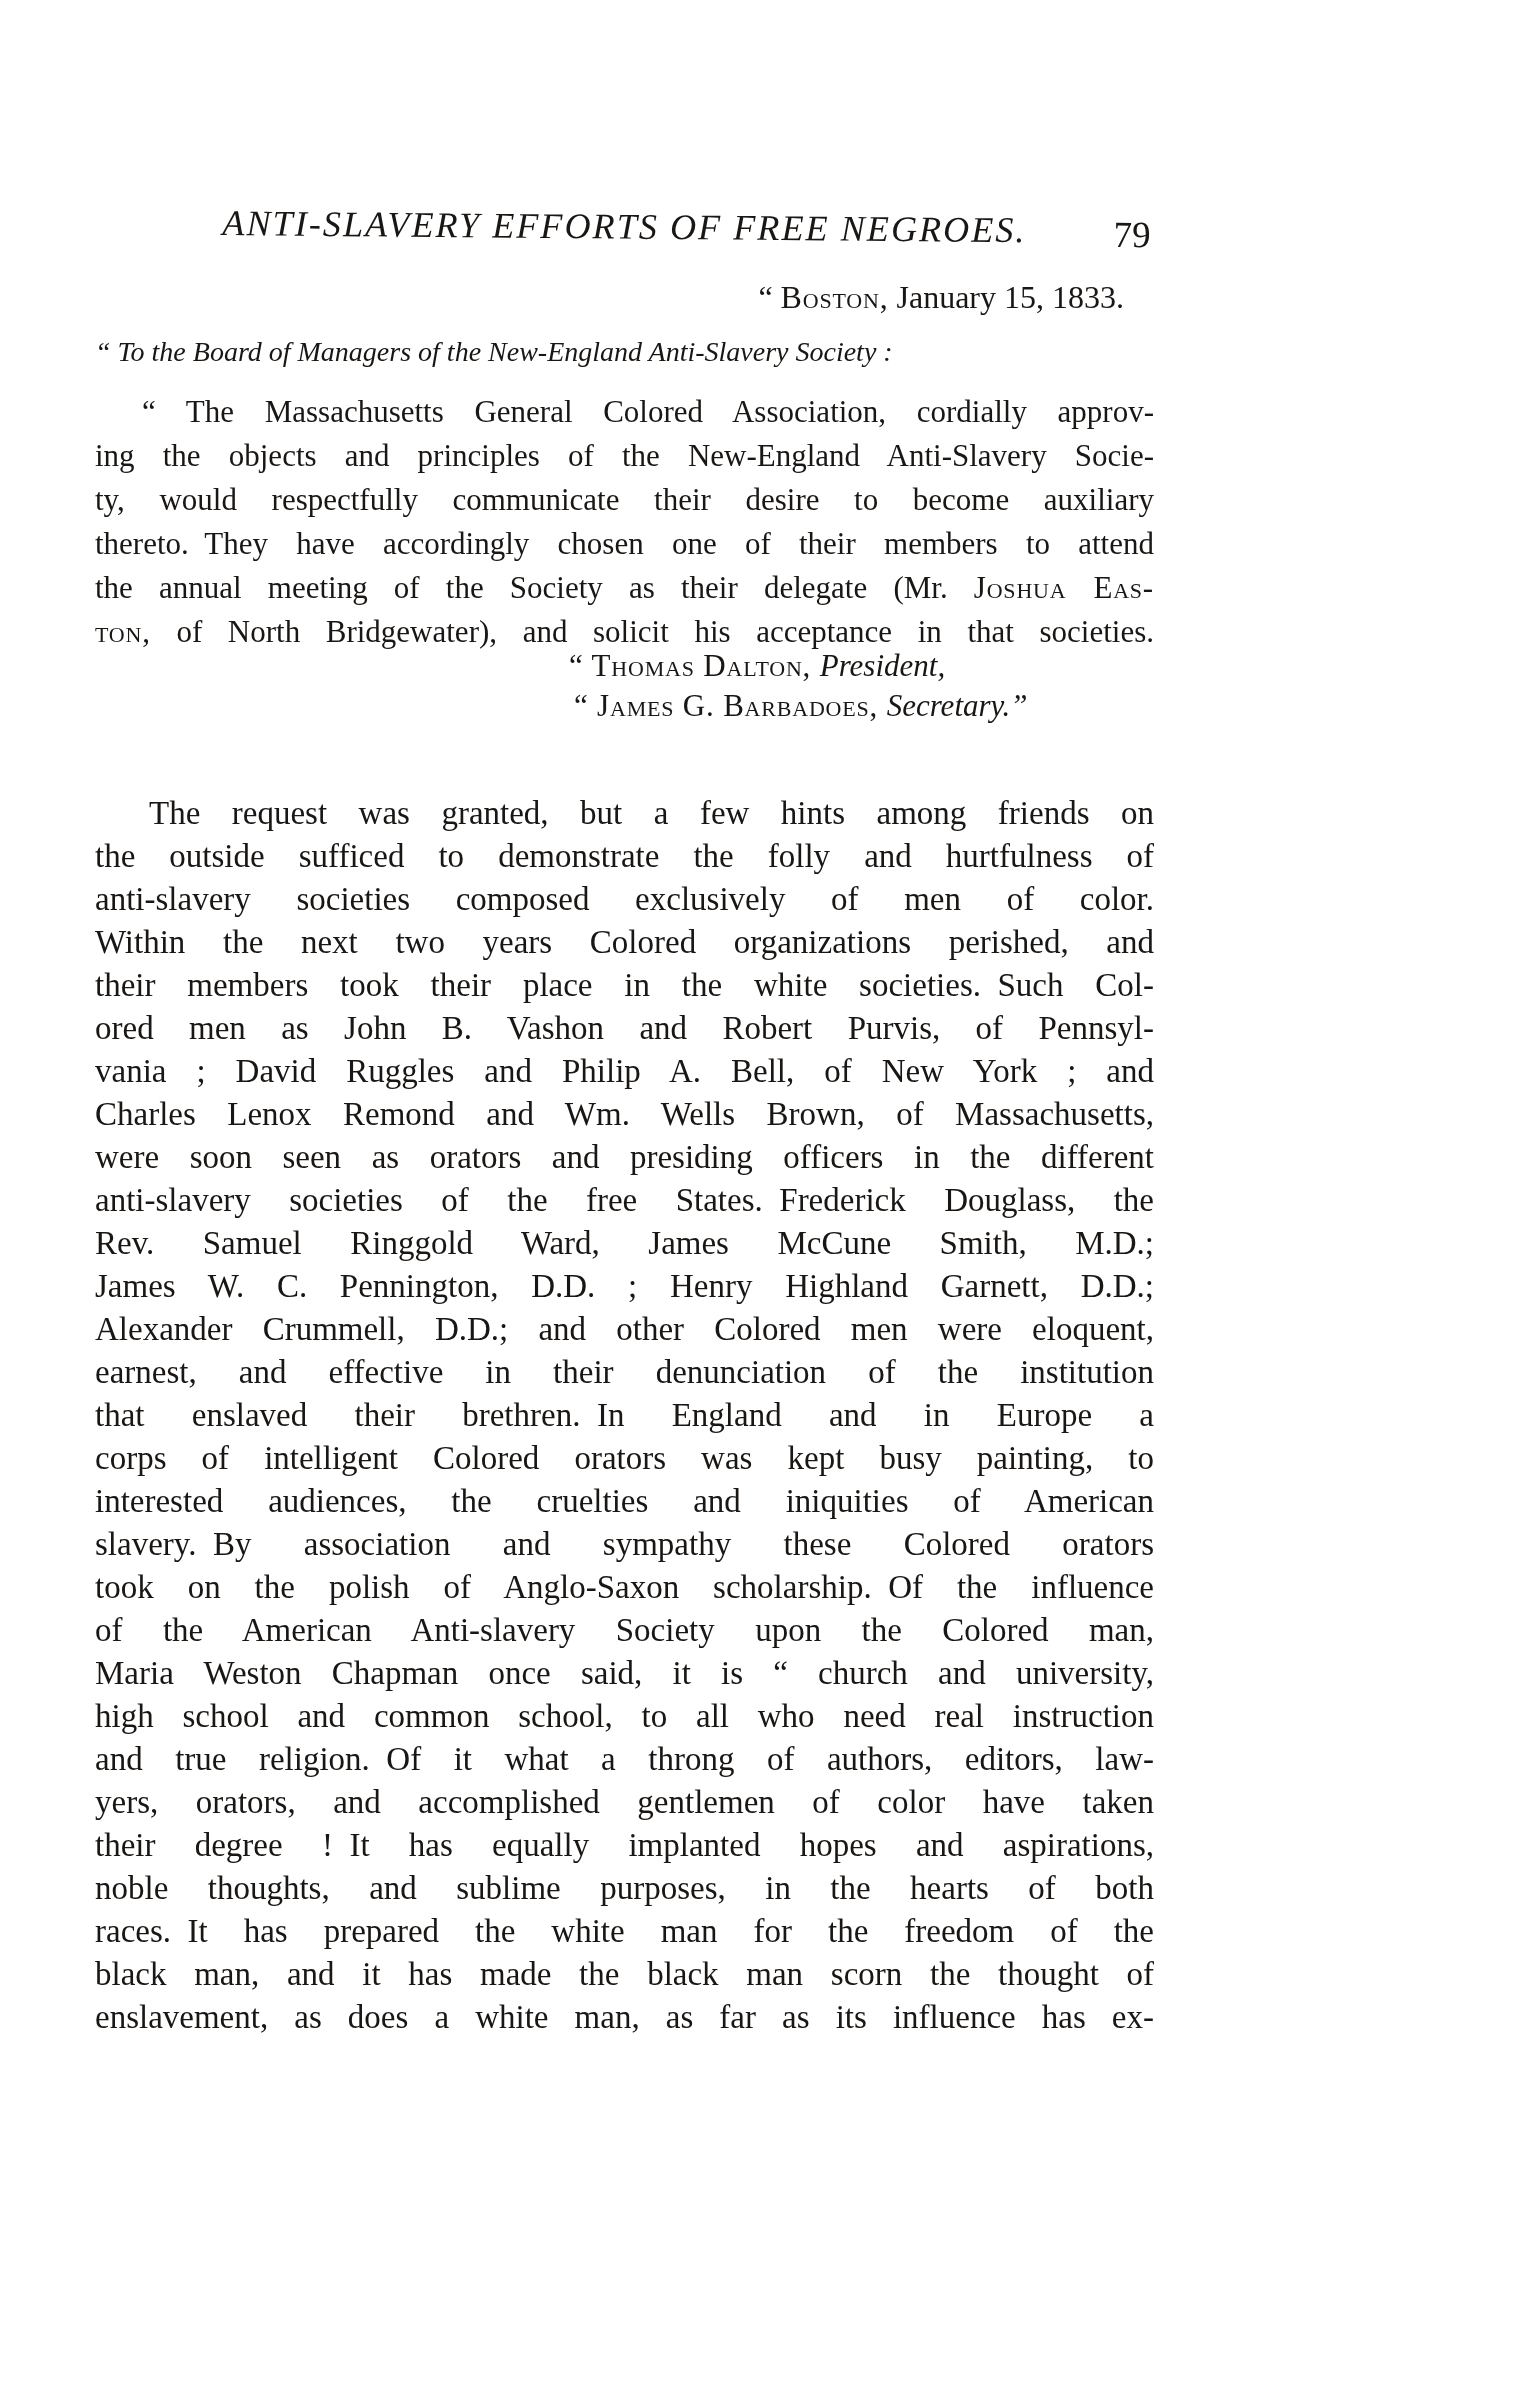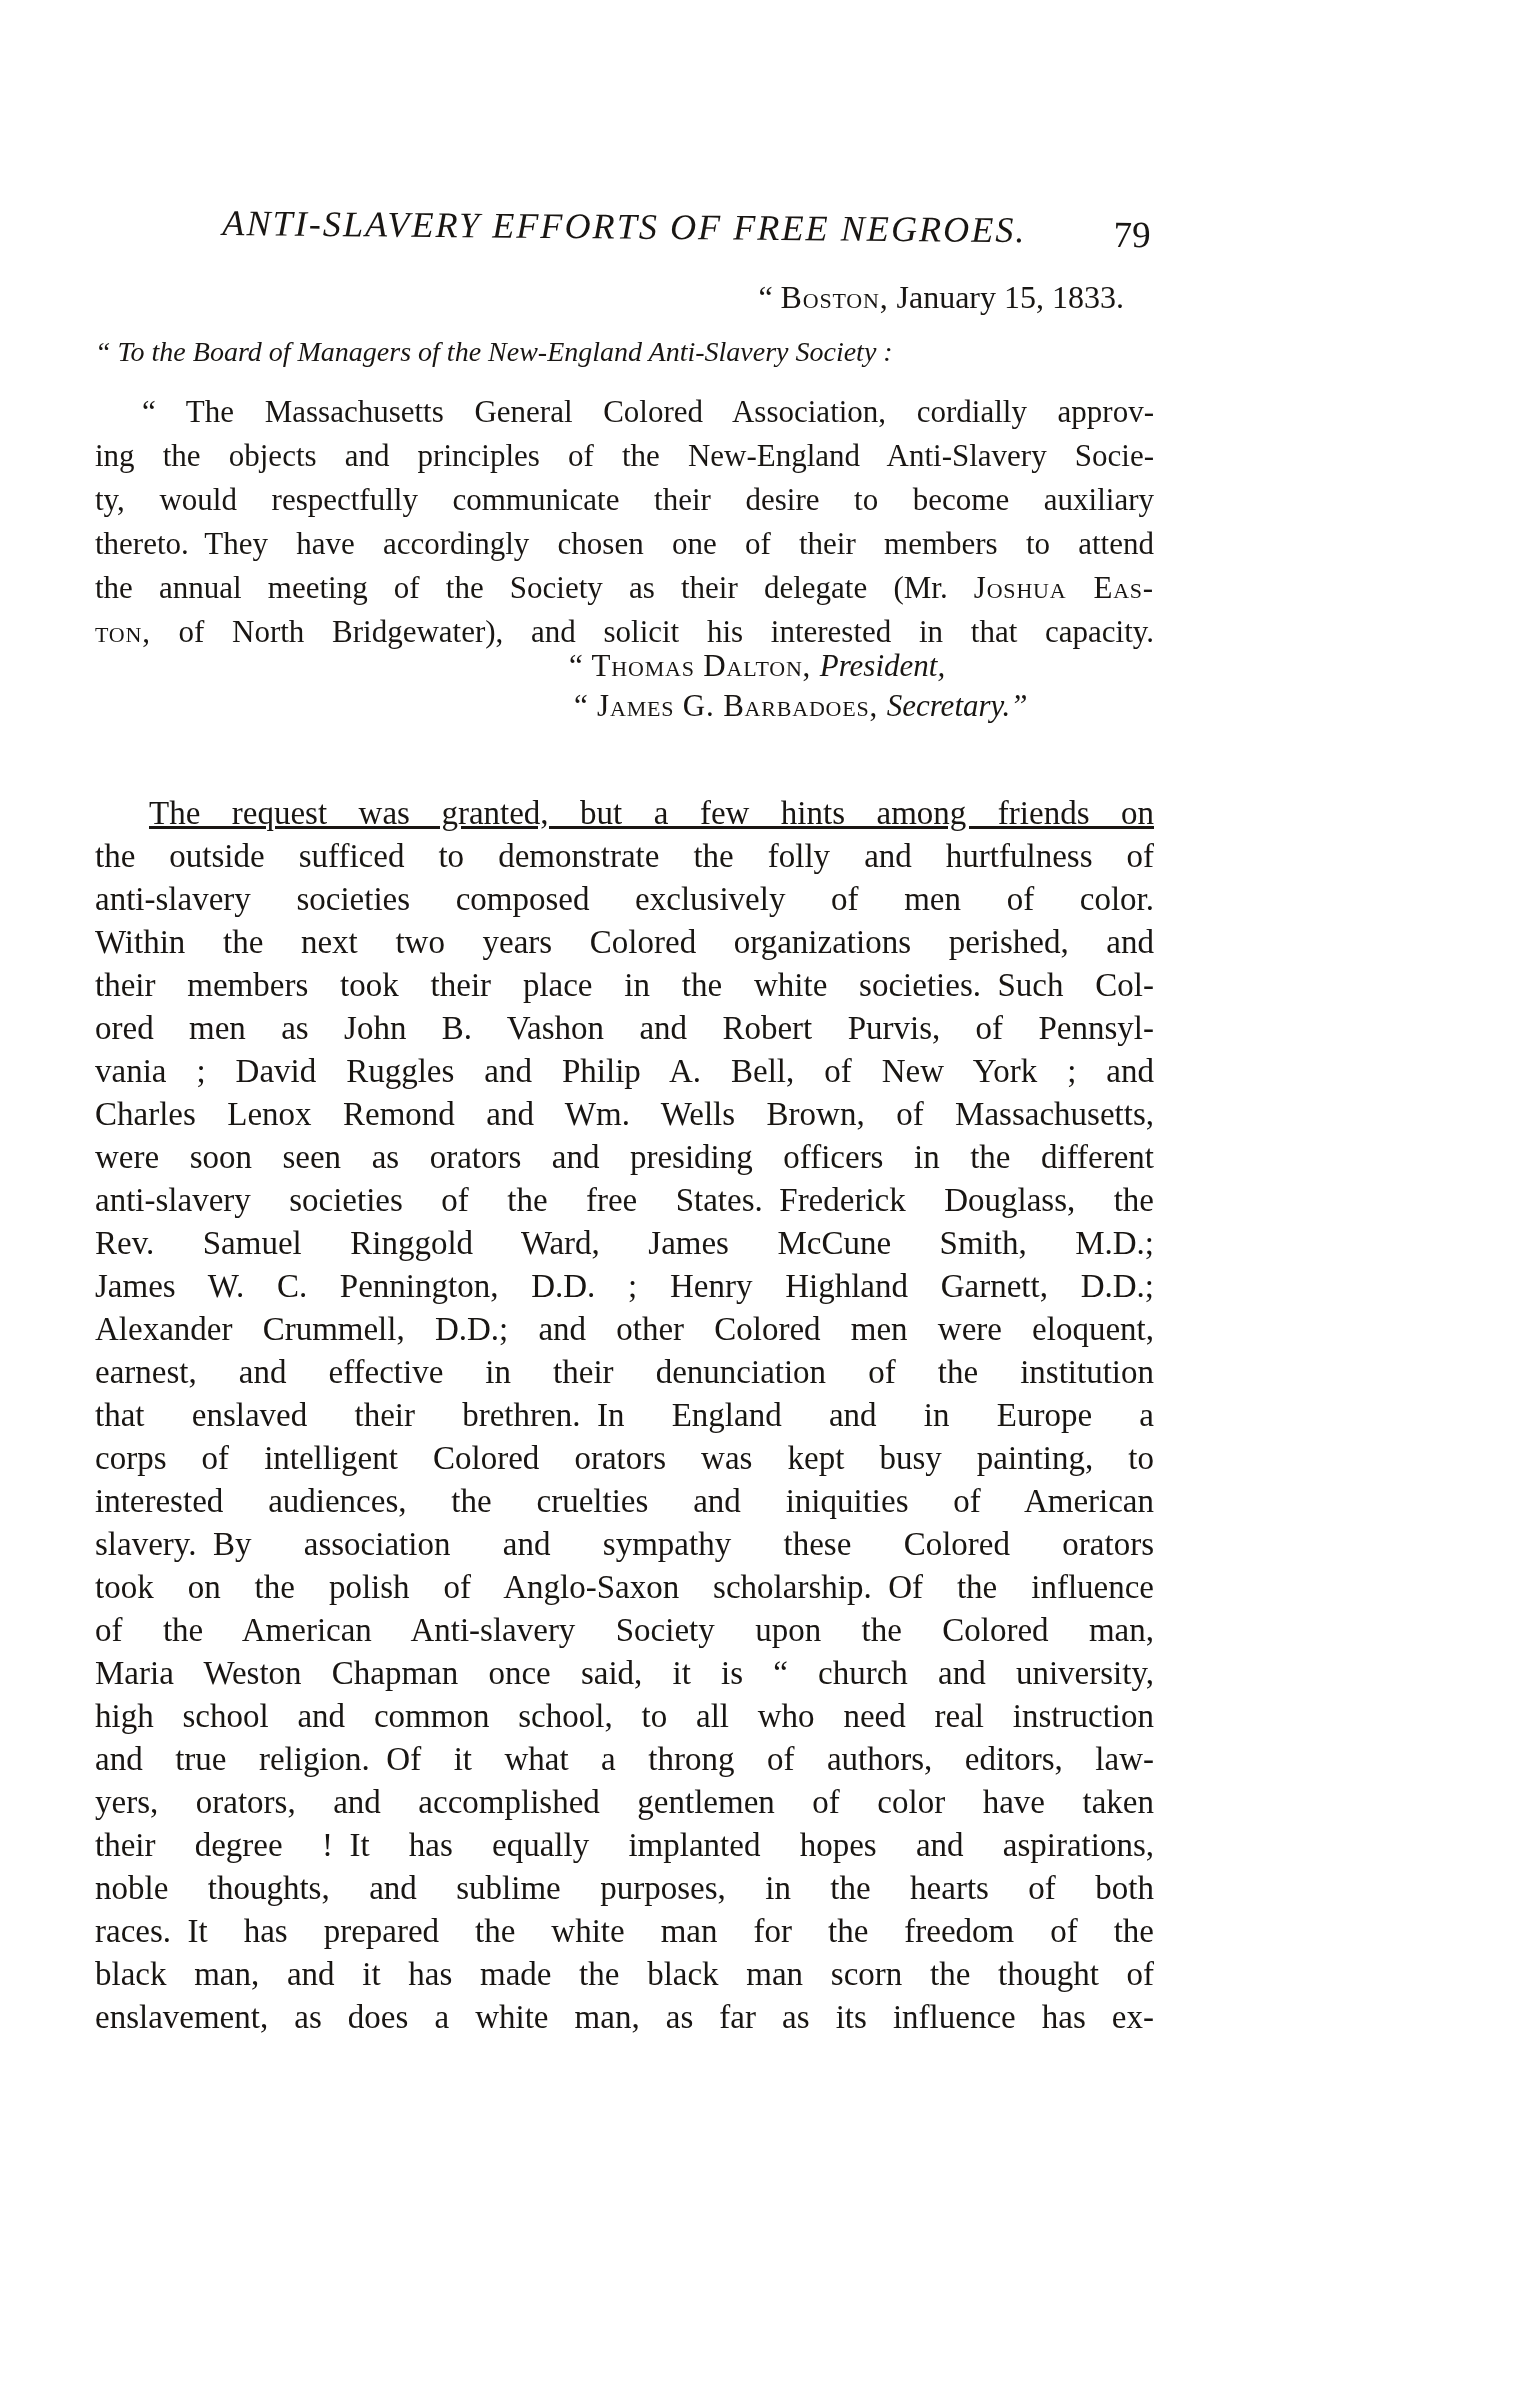--- a/index.html
+++ b/index.html
@@ -73,21 +73,21 @@
     position: absolute;
     top: 776px; left: 95px; width: 1059px;
     font-size: 33px;
     line-height: 43px;
   }
   .para .pline {
     text-align: justify;
     text-align-last: justify;
     text-justify: inter-word;
   }
-  .para .pline:nth-of-type(1) { text-indent: 54px; text-decoration: underline; }
+  .para .pline:nth-of-type(1) { text-indent: 54px; }
   .sc { font-variant: small-caps; letter-spacing: 0.8px; }
   .it { font-style: italic; }
 </style>
 </head>
 <body>
 
 <div class="page">
 
   <div class="header">
     <div class="header-title">ANTI-SLAVERY EFFORTS OF FREE NEGROES.</div>
@@ -103,21 +103,21 @@
       <div class="line"><span>“ The Massachusetts General Colored Association, cordially approv-</span><span class="sc"></span><span></span></div>
 
       <div class="line"><span>ing the objects and principles of the New-England Anti-Slavery Socie-</span><span class="sc"></span><span></span></div>
 
       <div class="line"><span>ty, would respectfully communicate their desire to become auxiliary</span><span class="sc"></span><span></span></div>
 
       <div class="line"><span>thereto. They have accordingly chosen one of their members to attend</span><span class="sc"></span><span></span></div>
 
       <div class="line"><span>the annual meeting of the Society as their delegate (Mr. </span><span class="sc">Joshua Eas-</span><span></span></div>
 
-      <div class="line"><span></span><span class="sc">ton,</span><span> of North Bridgewater), and solicit his interested in that capacity.</span></div>
+      <div class="line"><span></span><span class="sc">ton,</span><span> of North Bridgewater), and solicit his acceptance in that societies.</span></div>
     </div>
 
   <div class="sigs">
 
       <div class="sigline"><span class="sc">“ Thomas Dalton, </span><span class="it">President,</span></div>
 
 
       <div class="sigline"><span class="sc">“ James G. Barbadoes, </span><span class="it">Secretary.”</span></div>
     </div>
 

